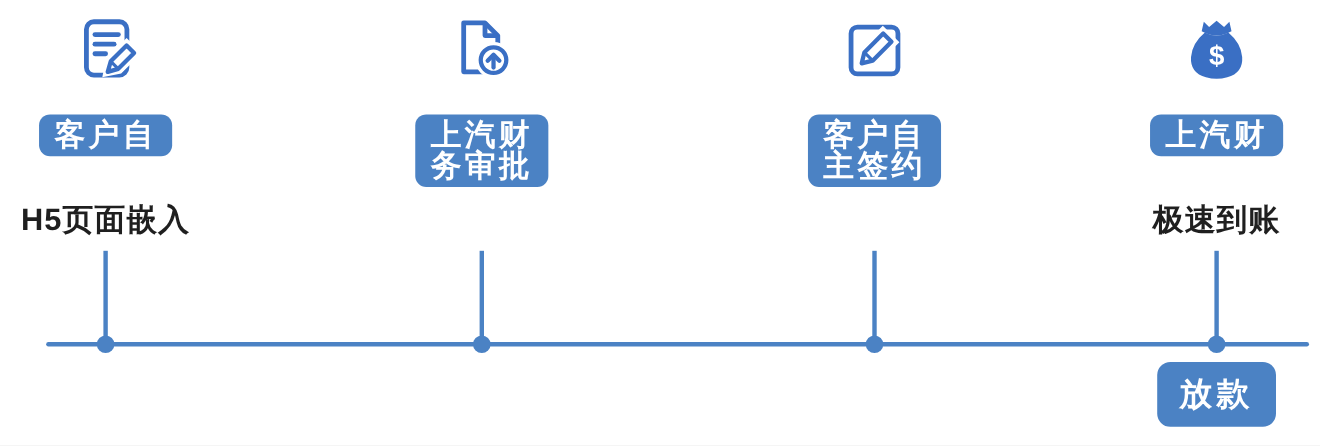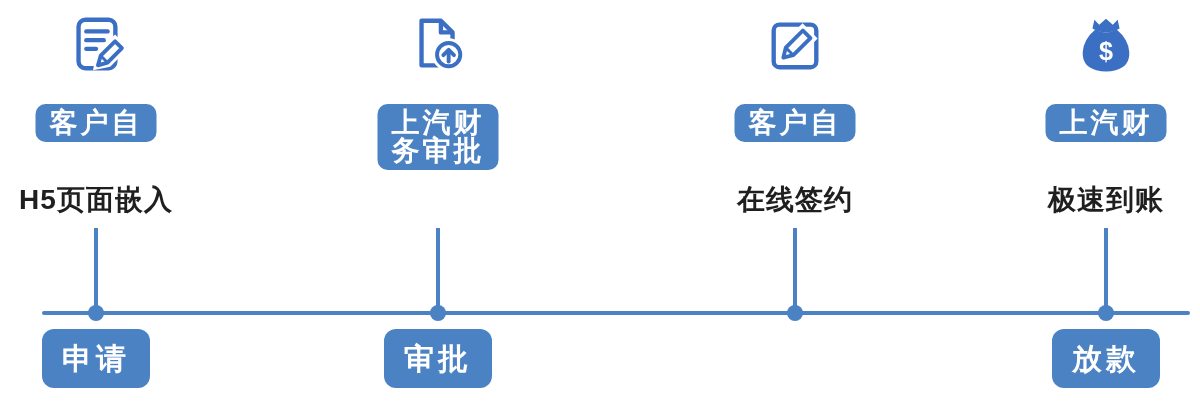--- a/index.html
+++ b/index.html
@@ -70,58 +70,56 @@
           <line x1="9" y1="-5" x2="9" y2="5" stroke="currentColor" stroke-width="3"></line>
         </g>
       </svg>
     </div>
     <div class="badge">
       <span>客户自</span>
     </div>
     <div class="desc">H5页面嵌入</div>
     <div class="vline"></div>
     <div class="dot"></div>
-    <div class="stage">申请</div>
   </div>
 
   <div class="step step-1">
     <div class="icon-wrap">
       <svg width="62" height="62" viewBox="0 0 64 64" fill="none">
         <path d="M15 8 H35 L47 20 V54 H15 Z" stroke="currentColor" stroke-width="4.5" stroke-linejoin="round"></path>
         <path d="M35 8 V20 H47" stroke="currentColor" stroke-width="4.5" stroke-linejoin="round"></path>
         <circle cx="43" cy="43" r="13" fill="#ffffff" stroke="#ffffff" stroke-width="8"></circle>
         <circle cx="43" cy="43" r="12" fill="#ffffff" stroke="currentColor" stroke-width="4"></circle>
         <line x1="43" y1="50" x2="43" y2="39" stroke="currentColor" stroke-width="4" stroke-linecap="round"></line>
         <path d="M37.5 43.5 L43 38 L48.5 43.5" stroke="currentColor" stroke-width="4" stroke-linecap="round" stroke-linejoin="round"></path>
       </svg>
     </div>
     <div class="badge">
       <span>上汽财</span>
       <span>务审批</span>
     </div>
     <div class="vline"></div>
     <div class="dot"></div>
-    <div class="stage">审批</div>
   </div>
 
   <div class="step step-2">
     <div class="icon-wrap">
       <svg width="62" height="62" viewBox="0 0 64 64" fill="none">
         <rect x="10" y="12" width="44" height="44" rx="6" stroke="currentColor" stroke-width="4.5"></rect>
         <g transform="translate(20,46) rotate(-45)">
           <path d="M0 0 L9 -7 L35 -7 L35 7 L9 7 Z" fill="#ffffff" stroke="#ffffff" stroke-width="8"></path>
           <path d="M0 0 L9 -5.5 L34 -5.5 L34 5.5 L9 5.5 Z" fill="#ffffff" stroke="currentColor" stroke-width="4" stroke-linejoin="round"></path>
           <line x1="9" y1="-5.5" x2="9" y2="5.5" stroke="currentColor" stroke-width="3"></line>
         </g>
       </svg>
     </div>
     <div class="badge">
       <span>客户自</span>
+      <span>主签约</span>
     </div>
-    <div class="desc">在线签约</div>
     <div class="vline"></div>
     <div class="dot"></div>
   </div>
 
   <div class="step step-3">
     <div class="icon-wrap">
       <svg width="62" height="62" viewBox="0 0 64 64" fill="none">
         <path d="M20 7 L25 12 L32 6 L39 12 L44 7 L46 16 Q39 20 32 20 Q25 20 18 16 Z" fill="currentColor"></path>
         <path d="M21 17 Q9 27 8 40 Q7 55 22 59 Q32 62 42 59 Q57 55 56 40 Q55 27 43 17 Q32 23 21 17 Z" fill="currentColor"></path>
         <text x="32" y="48" text-anchor="middle" font-size="26" font-weight="bold" fill="#ffffff" font-family="Liberation Sans, sans-serif">$</text>

